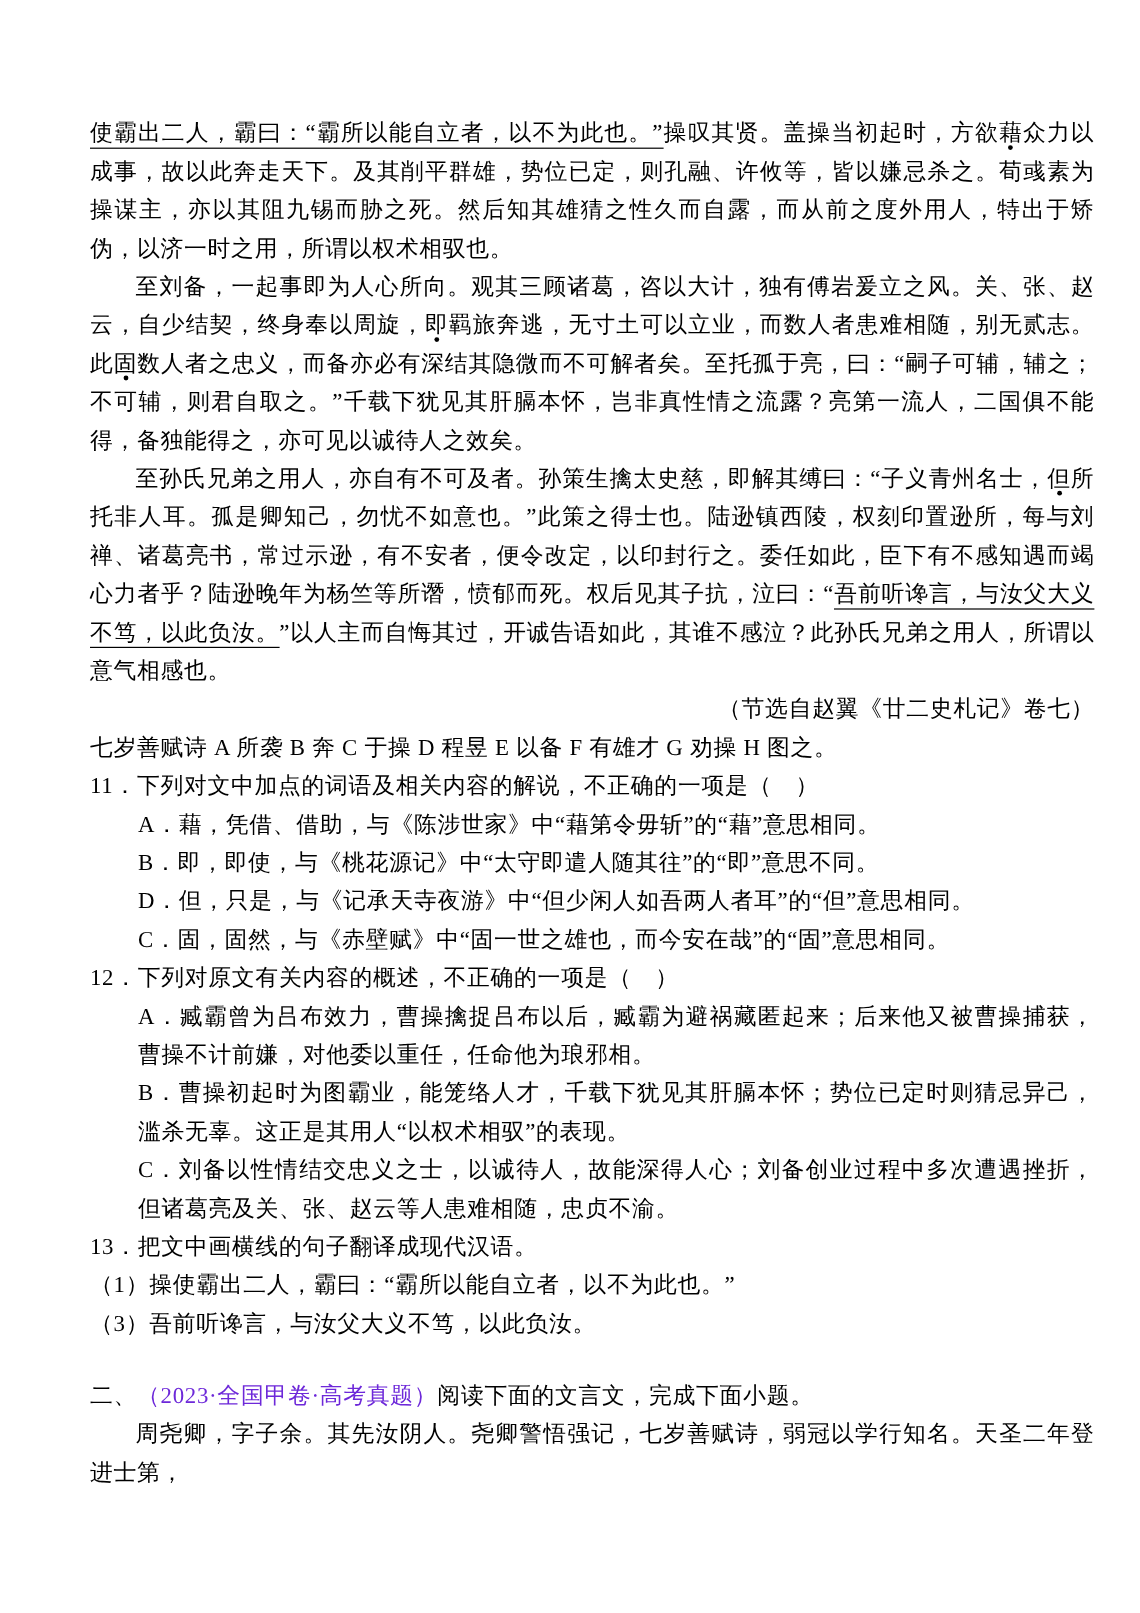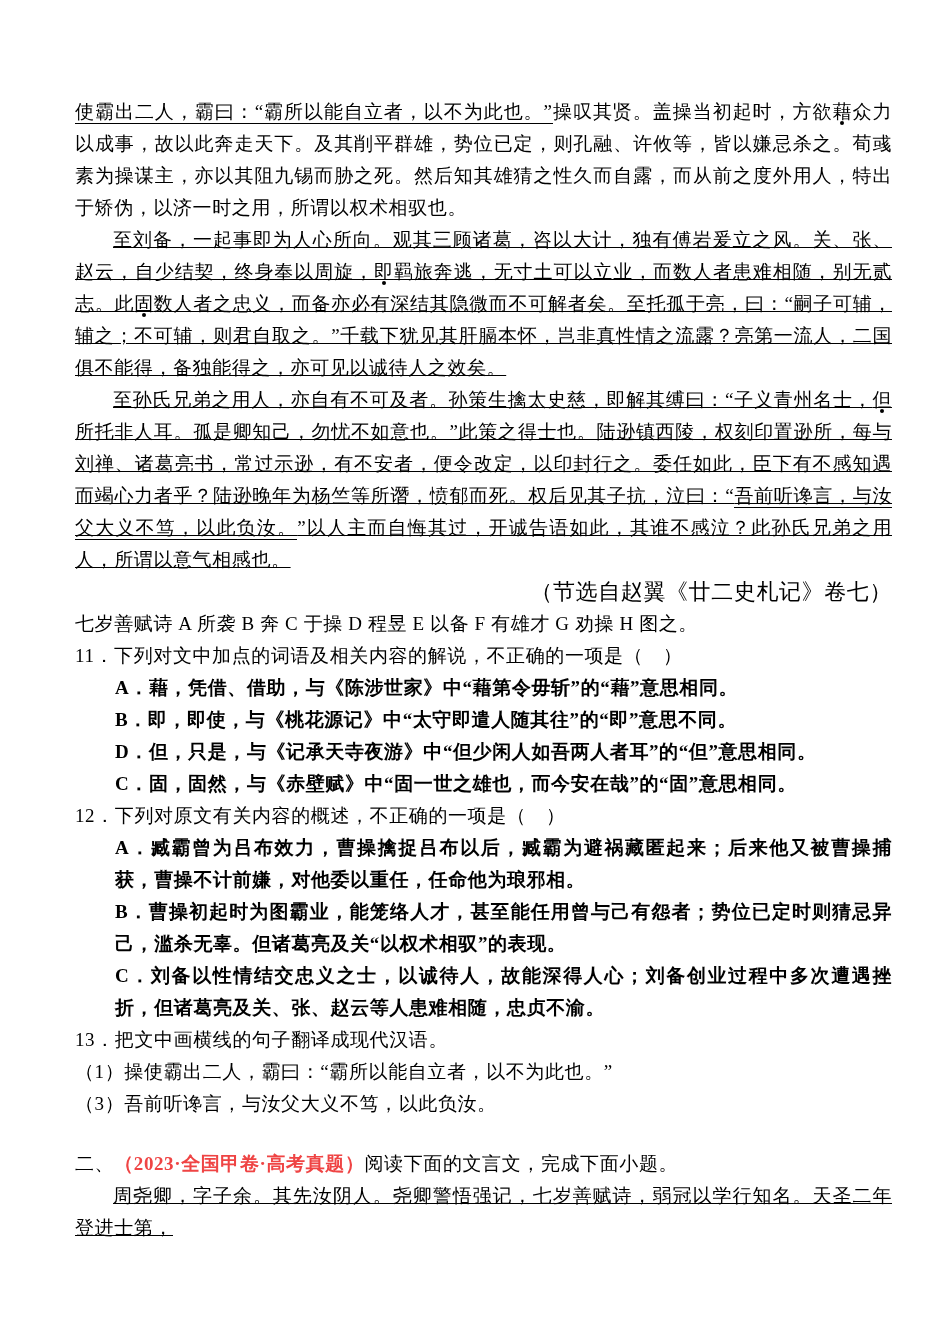--- a/index.html
+++ b/index.html
@@ -1,34 +1,34 @@
 <!DOCTYPE html>
 <html><head>
 <meta charset="utf-8">
 <style>
   html,body{margin:0;padding:0;background:#ffffff;}
   body{
     width:950px;height:1344px;overflow:hidden;
     font-family:"Liberation Serif","DejaVu Serif",serif;
     color:#000;
   }
-  .page{padding:96px 58px 0 75px;}
+  .page{padding:96px 38px 0 75px;}
   .line,.para{margin:0;font-size:19px;line-height:32px;text-align:justify;letter-spacing:0.6px;}
-  .para.indent{text-indent:2em;text-decoration:underline;}
+  .para.indent{text-indent:2em;}
   .seg.underline{border-bottom:1.2px solid #000;padding-bottom:1px;}
   .seg.dot{position:relative;}
   .seg.dot::after{
     content:"";position:absolute;left:50%;bottom:-3px;transform:translateX(-50%);
     width:4px;height:4px;border-radius:50%;background:#000;
   }
-  .attribution{margin:0;font-size:22px;line-height:32px;text-align:right;letter-spacing:0.6px;}
-  .question .option{margin-left:40px;font-weight:bold;}
+  .attribution{margin:0;font-size:19px;line-height:32px;text-align:right;letter-spacing:0.6px;}
+  .question .option{margin-left:40px;}
   .qnum{display:inline-block;}
   .section-head{margin-top:28px;}
-  .red{color:#ef4444;font-weight:bold;}
+  .red{color:#6d28d9;font-weight:normal;}
 </style>
 </head>
 <body>
 
 <div class="page">
 
   <div>
       <p class="para"><span class="seg underline">使霸出二人，霸曰：“霸所以能自立者，以不为此也。”</span><span class="seg normal">操叹其贤。盖操当初起时，方欲</span><span class="seg dot">藉</span><span class="seg normal">众力以成事，故以此奔走天下。及其削平群雄，势位已定，则孔融、许攸等，皆以嫌忌杀之。荀彧素为操谋主，亦以其阻九锡而胁之死。然后知其雄猜之性久而自露，而从前之度外用人，特出于矫伪，以济一时之用，所谓以权术相驭也。</span></p>
       <p class="para indent"><span class="seg normal">至刘备，一起事即为人心所向。观其三顾诸葛，咨以大计，独有傅岩爰立之风。关、张、赵云，自少结契，终身奉以周旋，</span><span class="seg dot">即</span><span class="seg normal">羁旅奔逃，无寸土可以立业，而数人者患难相随，别无贰志。此</span><span class="seg dot">固</span><span class="seg normal">数人者之忠义，而备亦必有深结其隐微而不可解者矣。至托孤于亮，曰：“嗣子可辅，辅之；不可辅，则君自取之。”千载下犹见其肝膈本怀，岂非真性情之流露？亮第一流人，二国俱不能得，备独能得之，亦可见以诚待人之效矣。</span></p>
       <p class="para indent"><span class="seg normal">至孙氏兄弟之用人，亦自有不可及者。孙策生擒太史慈，即解其缚曰：“子义青州名士，</span><span class="seg dot">但</span><span class="seg normal">所托非人耳。孤是卿知己，勿忧不如意也。”此策之得士也。陆逊镇西陵，权刻印置逊所，每与刘禅、诸葛亮书，常过示逊，有不安者，便令改定，以印封行之。委任如此，臣下有不感知遇而竭心力者乎？陆逊晚年为杨竺等所谮，愤郁而死。权后见其子抗，泣曰：“</span><span class="seg underline">吾前听谗言，与汝父大义不笃，以此负汝。</span><span class="seg normal">”以人主而自悔其过，开诚告语如此，其谁不感泣？此孙氏兄弟之用人，所谓以意气相感也。</span></p>
@@ -43,21 +43,21 @@
       <div class="question">
         <p class="line stem"><span class="qnum">11．</span><span>下列对文中加点的词语及相关内容的解说，不正确的一项是（　）</span></p>
         <p class="line option">A．藉，凭借、借助，与《陈涉世家》中“藉第令毋斩”的“藉”意思相同。</p>
         <p class="line option">B．即，即使，与《桃花源记》中“太守即遣人随其往”的“即”意思不同。</p>
         <p class="line option">D．但，只是，与《记承天寺夜游》中“但少闲人如吾两人者耳”的“但”意思相同。</p>
         <p class="line option">C．固，固然，与《赤壁赋》中“固一世之雄也，而今安在哉”的“固”意思相同。</p>
       </div>
       <div class="question">
         <p class="line stem"><span class="qnum">12．</span><span>下列对原文有关内容的概述，不正确的一项是（　）</span></p>
         <p class="line option">A．臧霸曾为吕布效力，曹操擒捉吕布以后，臧霸为避祸藏匿起来；后来他又被曹操捕获，曹操不计前嫌，对他委以重任，任命他为琅邪相。</p>
-        <p class="line option">B．曹操初起时为图霸业，能笼络人才，甚至能任用曾与己有怨者；势位已定时则猜忌异己，滥杀无辜。但诸葛亮及关“以权术相驭”的表现。</p>
+        <p class="line option">B．曹操初起时为图霸业，能笼络人才，千载下犹见其肝膈本怀；势位已定时则猜忌异己，滥杀无辜。这正是其用人“以权术相驭”的表现。</p>
         <p class="line option">C．刘备以性情结交忠义之士，以诚待人，故能深得人心；刘备创业过程中多次遭遇挫折，但诸葛亮及关、张、赵云等人患难相随，忠贞不渝。</p>
       </div>
       <div class="question">
         <p class="line stem"><span class="qnum">13．</span><span>把文中画横线的句子翻译成现代汉语。</span></p>
         <p class="line subitem">（1）操使霸出二人，霸曰：“霸所以能自立者，以不为此也。”</p>
         <p class="line subitem">（3）吾前听谗言，与汝父大义不笃，以此负汝。</p>
       </div>
     </div>
 
   <p class="line section-head">

